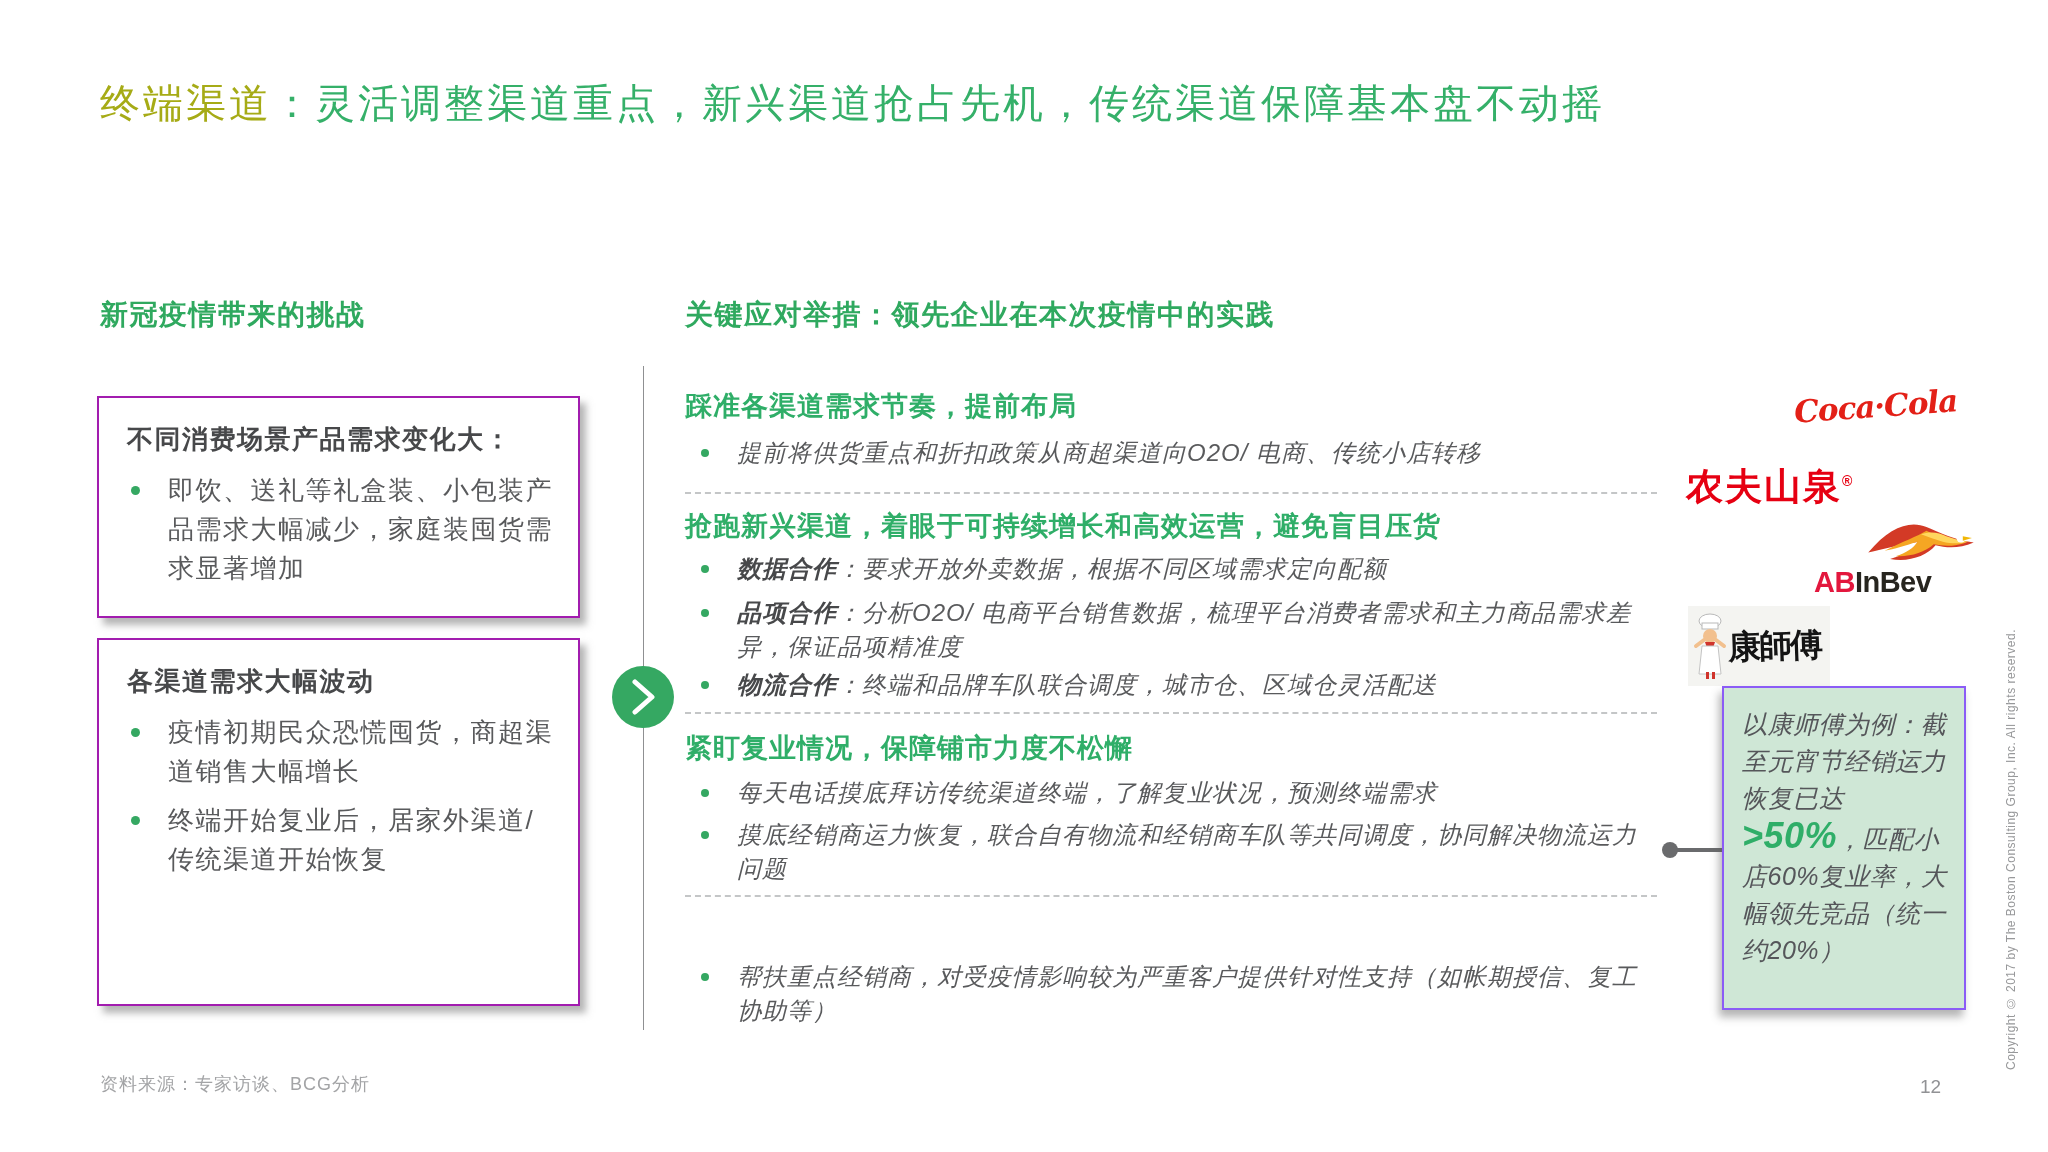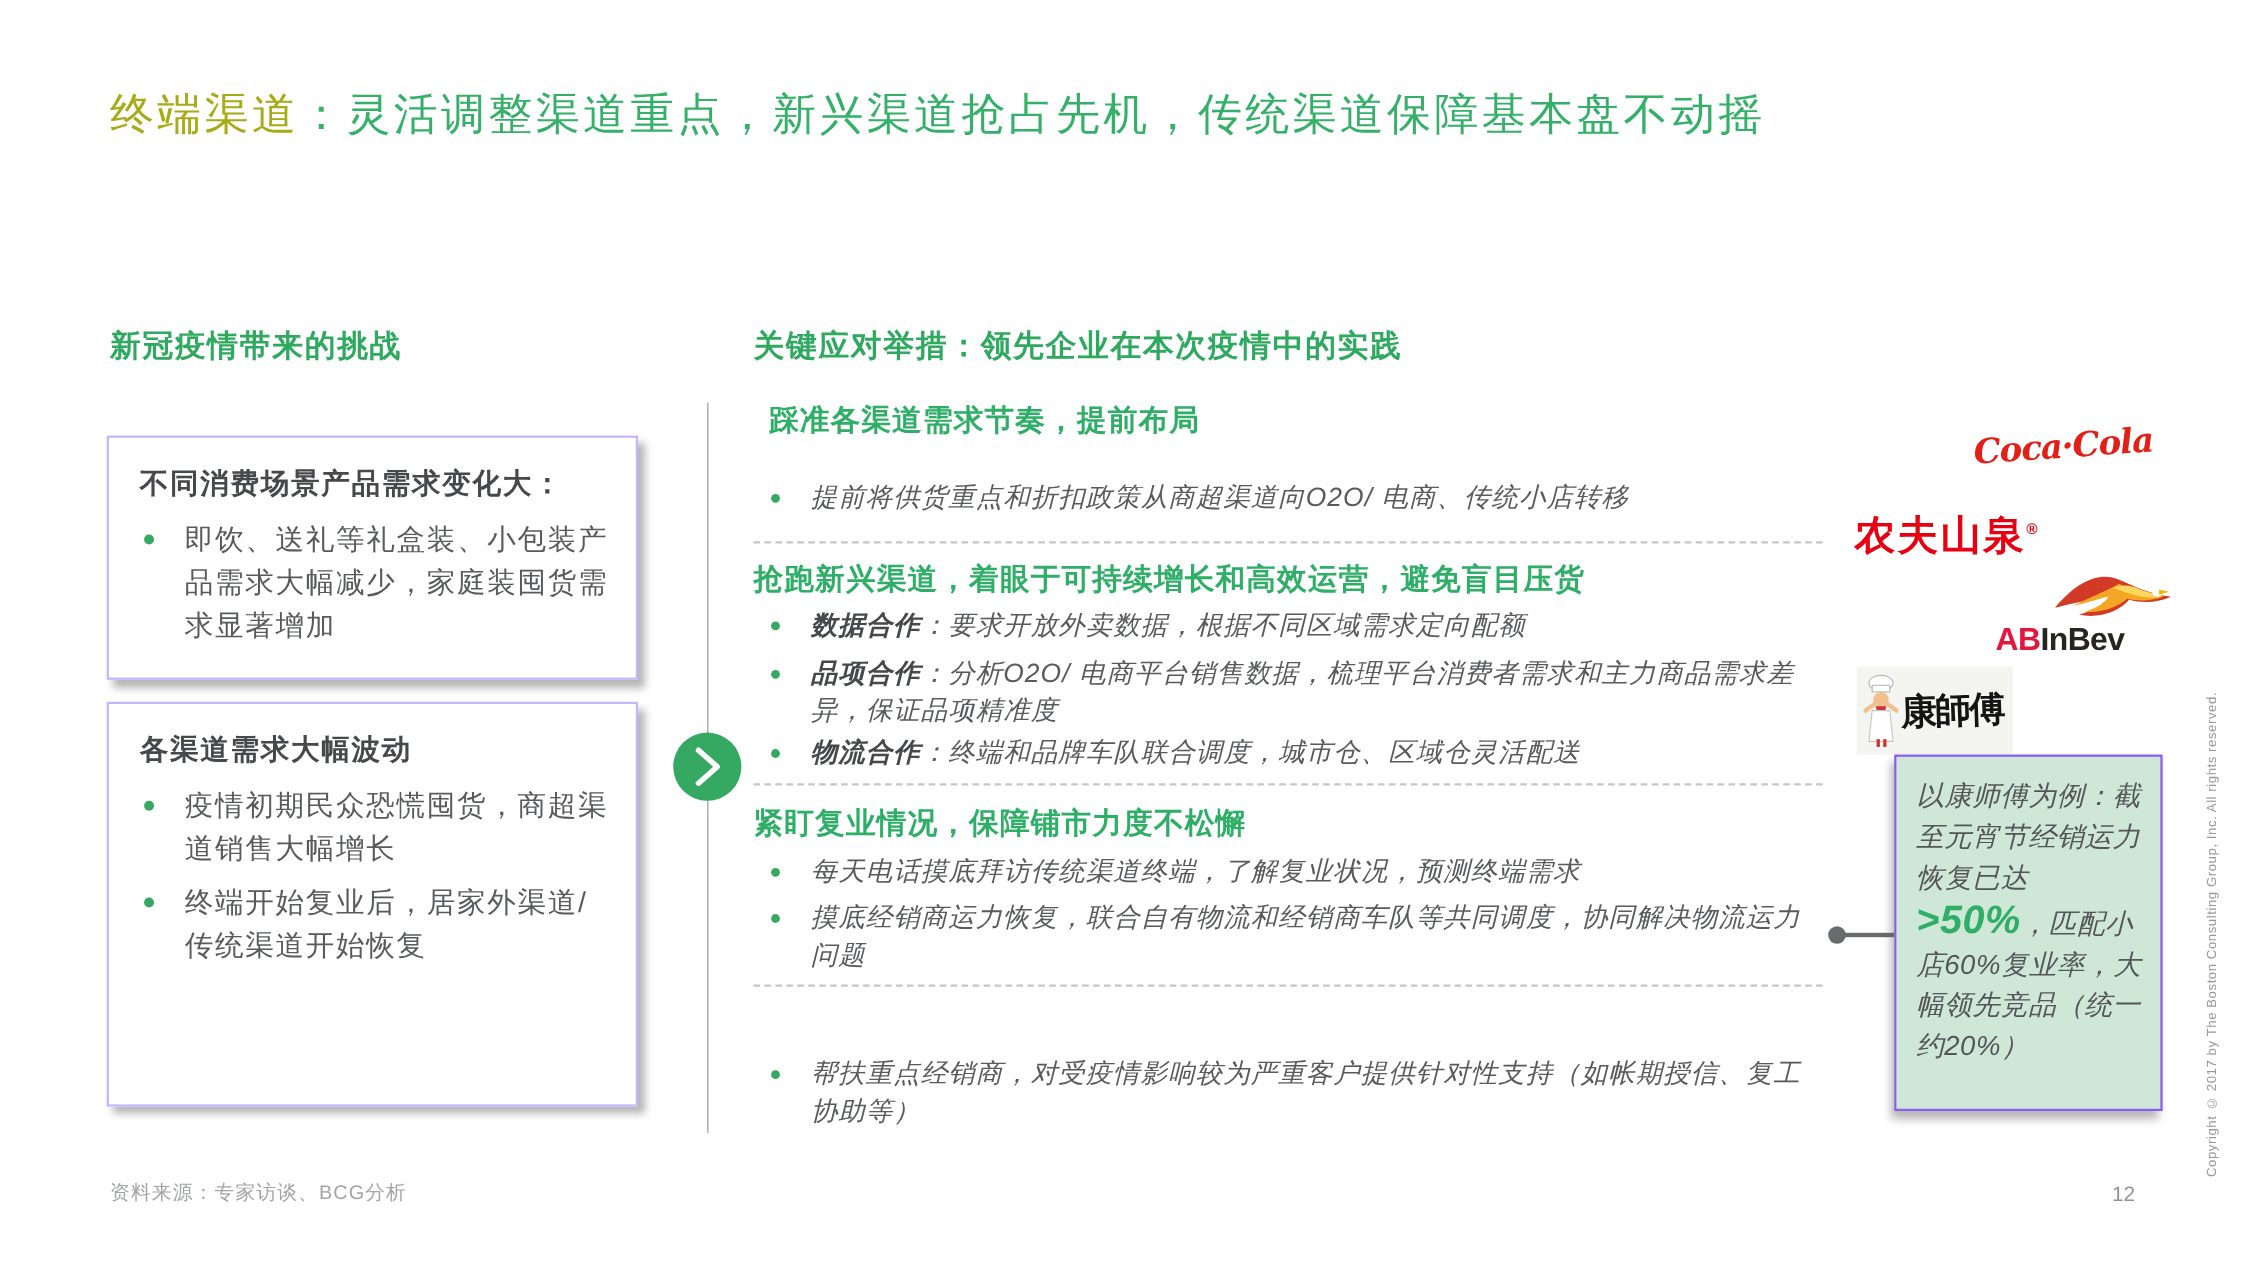--- a/index.html
+++ b/index.html
@@ -14,21 +14,21 @@
   .t-olive { color:#a6ab16; }
   .t-green { color:#35b069; }
 
   
   .col-header { position:absolute; font-size:28px; font-weight:bold; color:#2fa95f; letter-spacing:1.5px; }
   .left-h  { left:100px; top:296px; }
   .right-h { left:685px; top:296px; }
 
   
   .lbox { position:absolute; left:97px; width:483px; background:#ffffff;
-          border:2px solid #c4b5fd; box-shadow:6px 7px 7px rgba(110,110,110,.5);
+          border:2px solid #a21caf; box-shadow:6px 7px 7px rgba(110,110,110,.5);
           padding:24px 20px 0 28px; }
   .lbox-title { font-size:26px; font-weight:bold; color:#47484a; letter-spacing:1.5px; margin-bottom:14px; }
   .lb-bullet { display:flex; margin-bottom:10px; }
   .dot { flex:0 0 auto; width:9px; height:9px; border-radius:50%; background:#35a862; margin-top:15px; }
   .lb-bullet .dot { margin-right:28px; margin-left:4px; }
   .lb-text { font-size:26px; color:#595a5c; line-height:39px; letter-spacing:1.5px; }
 
   
   .vline { position:absolute; left:643px; top:366px; width:1px; height:664px; background:#8f9092; }
   .chev-circle { position:absolute; left:612px; top:666px; width:62px; height:62px;
@@ -110,21 +110,21 @@
     </div>
   </div>
 
   <div class="vline"></div>
   <div class="chev-circle">
     <svg width="30" height="36" viewBox="0 0 30 36">
       <polyline points="7,3 24,18 7,33" fill="none" stroke="#ffffff" stroke-width="5" stroke-linecap="round" stroke-linejoin="round"></polyline>
     </svg>
   </div>
 
-  <div class="rhead" style="top:364px;margin-left:14px;">踩准各渠道需求节奏，提前布局</div>
+  <div class="rhead" style="top:388px;">踩准各渠道需求节奏，提前布局</div>
   <div class="rbullet" style="top:436px;">
     <span class="dot"></span>
     <span class="rb-text"><span class="lead"></span><span>提前将供货重点和折扣政策从商超渠道向O2O/ 电商、传统小店转移</span></span>
   </div>
   <div class="dash" style="top:492px;"></div>
 
   <div class="rhead" style="top:508px;">抢跑新兴渠道，着眼于可持续增长和高效运营，避免盲目压货</div>
   <div class="rbullet" style="top:552px;">
     <span class="dot"></span>
     <span class="rb-text"><span class="lead">数据合作</span><span>：要求开放外卖数据，根据不同区域需求定向配额</span></span>

